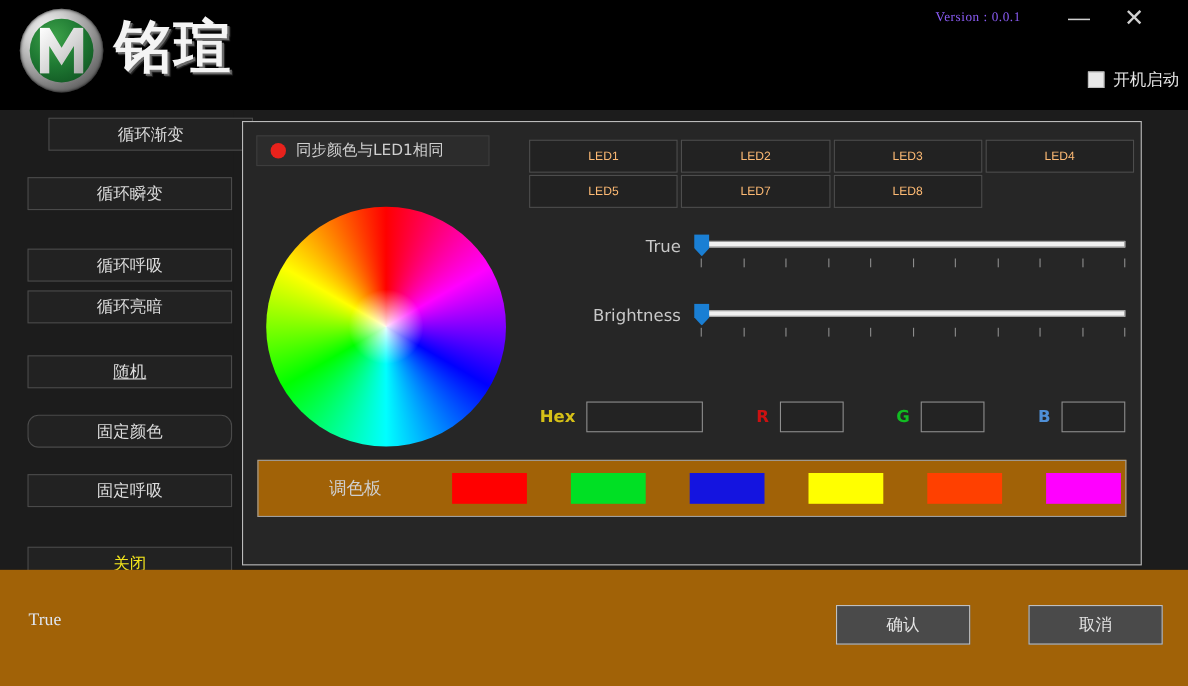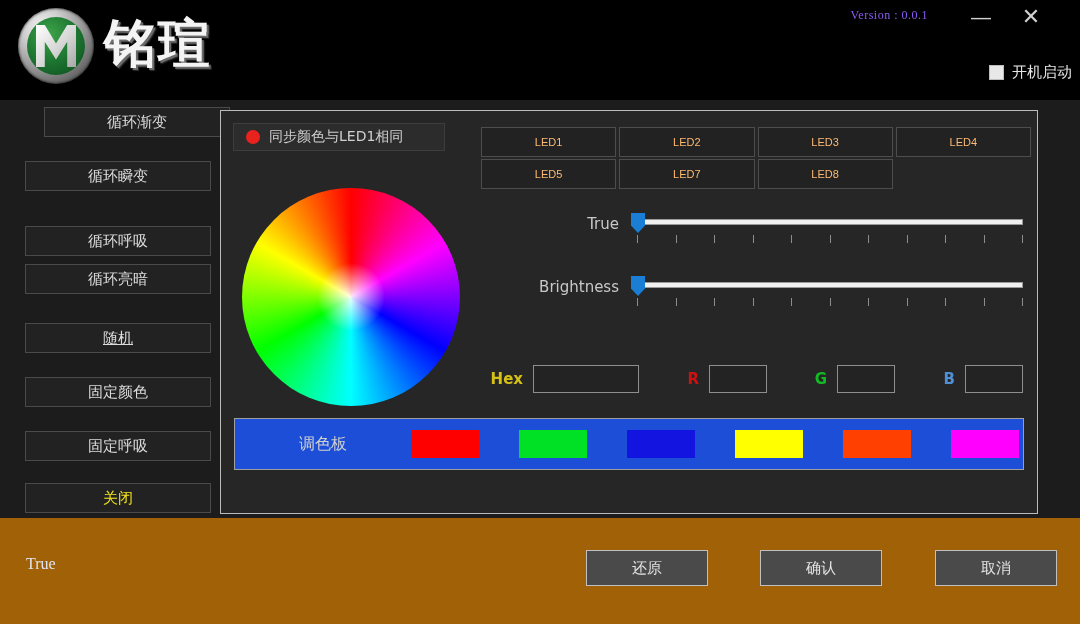--- a/index.html
+++ b/index.html
@@ -322,21 +322,21 @@
   }
   #hex-input { width: 106px; margin-left: 10px; }
   #r-input, #g-input, #b-input { width: 58px; margin-left: 10px; }
 
   
   #palette-bar {
     position: absolute;
     left: 13px; top: 307px;
     width: 790px;
     height: 52px;
-    background: #1d4ed8;
+    background: #a16207;
     border: 1px solid #9f9f9f;
     box-sizing: border-box;
     display: flex;
     align-items: center;
   }
   #palette-title {
     width: 176px;
     text-align: center;
     font-size: 16px;
     color: #cfcfcf;
@@ -413,23 +413,23 @@
   </div>
 
   <div id="body-area"></div>
 
   <div id="sidebar">
       <div class="mode-button" style="top: 7px; margin-left: 19px;">循环渐变</div>
       <div class="mode-button" style="top: 61px;">循环瞬变</div>
       <div class="mode-button" style="top: 126px;">循环呼吸</div>
       <div class="mode-button" style="top: 152px; margin-top: 12px;">循环亮暗</div>
       <div class="mode-button" style="top: 223px; text-decoration: underline;">随机</div>
-      <div class="mode-button" style="top: 277px;">固定颜色</div>
+      <div class="mode-button" style="top: 277px; border-radius: 10px;">固定颜色</div>
       <div class="mode-button" style="top: 331px;">固定呼吸</div>
-      <div class="mode-button active" style="top: 383px;">关闭</div>
+      <div class="mode-button active" style="top: 397px;">关闭</div>
     </div>
 
   <div id="main-panel">
 
     <div id="sync-row">
       <div id="sync-radio"></div>
       <div id="sync-label">同步颜色与LED1相同</div>
     </div>
 
     <div id="color-wheel"></div>
@@ -505,19 +505,18 @@
         <div class="swatch" style="background: rgb(255, 255, 0);"></div>
         <div class="swatch" style="background: rgb(255, 64, 0);"></div>
         <div class="swatch" style="background: rgb(255, 0, 255);"></div>
       </div>
 
   </div>
 
   <div id="footer">
     <div id="status-text">True</div>
 
-    <div class="action-button" id="restore-button">还原</div>
     <div class="action-button" id="confirm-button">确认</div>
     <div class="action-button" id="cancel-button">取消</div>
 
   </div>
 
 </div>
 
 </body></html>

